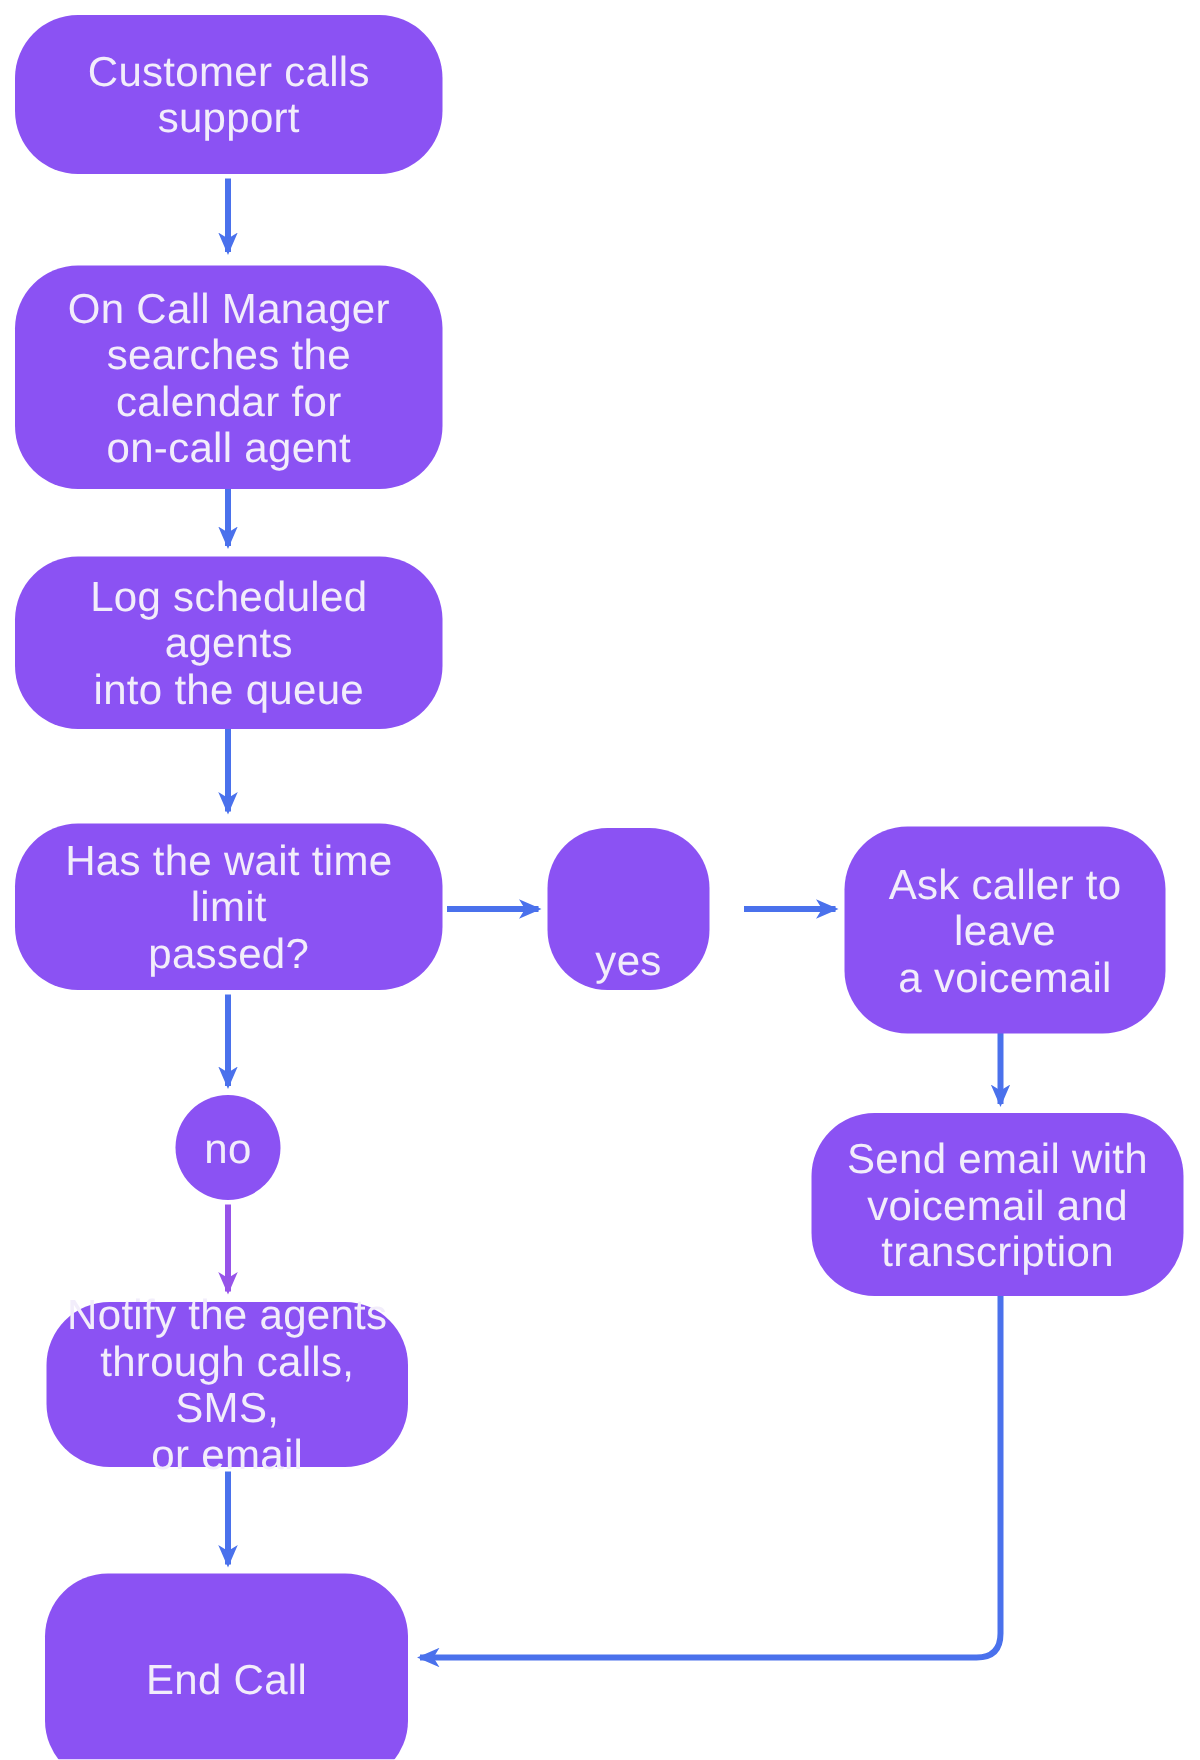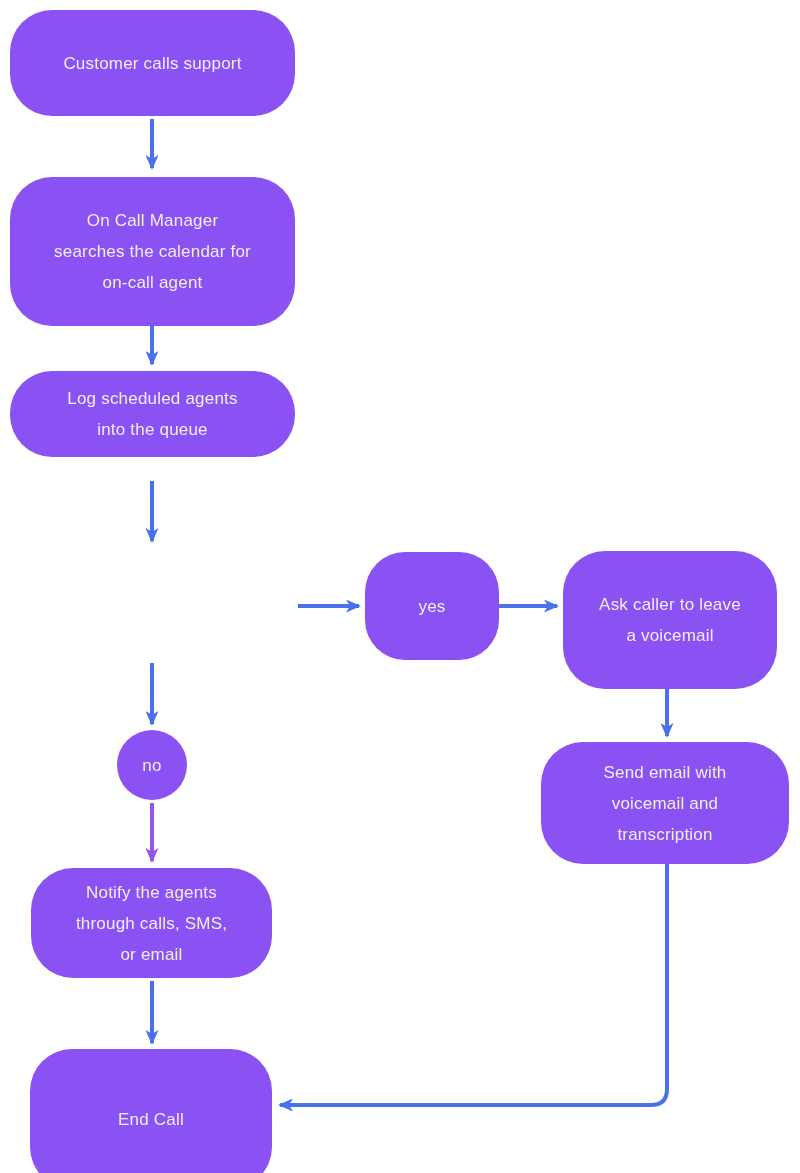--- a/index.html
+++ b/index.html
@@ -23,33 +23,33 @@
     height: 1173px;
   }
   .node {
     position: absolute;
     background: #8b52f3;
     color: #f2edfb;
     display: flex;
     align-items: center;
     justify-content: center;
     text-align: center;
-    font-size: 17px;
+    font-size: 28px;
     line-height: 31px;
     white-space: pre-line;
     letter-spacing: 0.2px;
     box-sizing: border-box;
     padding: 4px 6px;
   }
   .box { border-radius: 42px; }
   .node-customer { left: 10px;  top: 10px;   width: 285px; height: 106px; }
   .node-manager  { left: 10px;  top: 177px;  width: 285px; height: 149px; }
-  .node-log      { left: 10px;  top: 371px;  width: 285px; height: 86px; }
+  .node-log      { left: 10px;  top: 371px;  width: 285px; height: 115px; }
   .node-wait     { left: 10px;  top: 549px;  width: 285px; height: 111px; }
-  .node-yes      { left: 365px; top: 552px;  width: 134px; height: 108px; border-radius: 40px; }
+  .node-yes      { left: 365px; top: 552px;  width: 108px; height: 108px; border-radius: 40px; align-items: flex-end; }
   .node-ask      { left: 563px; top: 551px;  width: 214px; height: 138px; }
   .node-send     { left: 541px; top: 742px;  width: 248px; height: 122px; }
   .node-no       { left: 117px; top: 730px;  width: 70px;  height: 70px;  border-radius: 50%; }
   .node-notify   { left: 31px;  top: 868px;  width: 241px; height: 110px; }
   .node-end      { left: 30px;  top: 1049px; width: 242px; height: 140px; }
   .edge { fill: none; stroke-width: 4px; }
   .edge-blue   { stroke: #4a71ec; }
   .edge-purple { stroke: #9753e9; }
 </style>
 </head>
@@ -87,20 +87,24 @@
     <span>On Call Manager
 searches the calendar for
 on-call agent</span>
   </div>
 
   <div class="node box node-log">
     <span>Log scheduled agents
 into the queue</span>
   </div>
 
+  <div class="node box node-wait">
+    <span>Has the wait time limit
+passed?</span>
+  </div>
 
   <div class="node node-yes">
     <span>yes</span>
   </div>
 
   <div class="node box node-ask">
     <span>Ask caller to leave
 a voicemail</span>
   </div>
 

